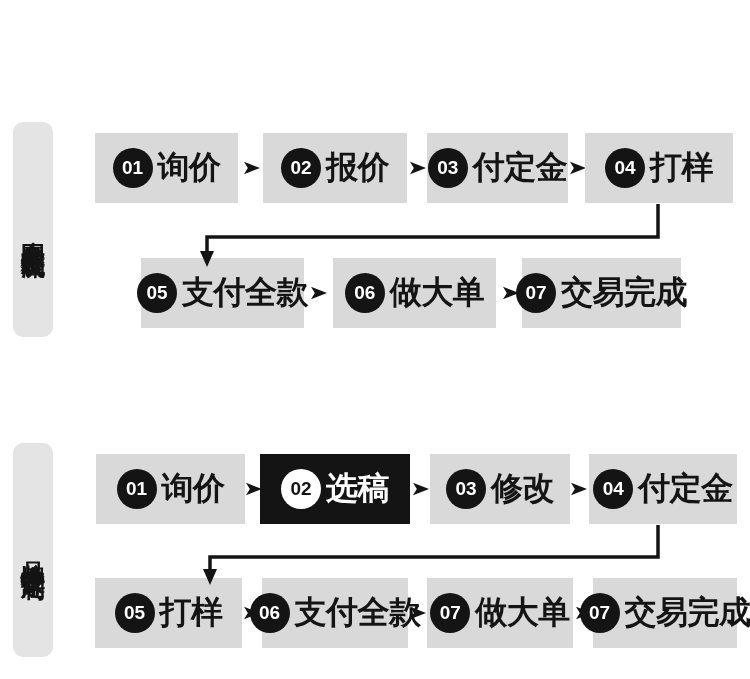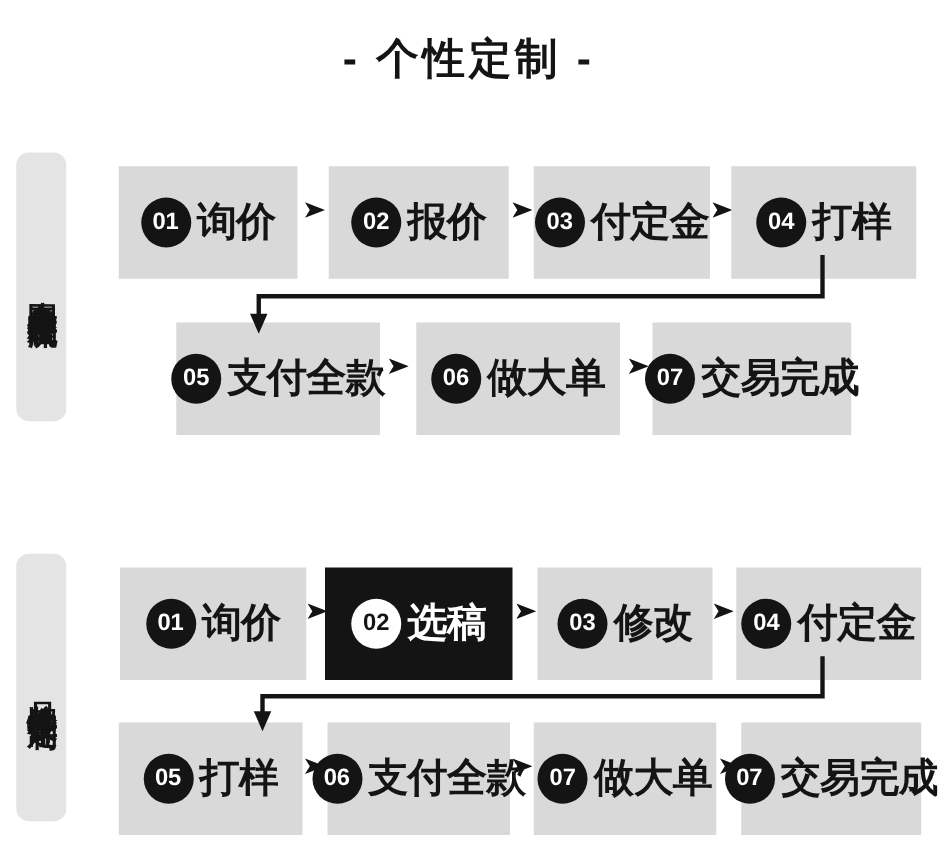--- a/index.html
+++ b/index.html
@@ -35,21 +35,21 @@
     text-orientation: upright;
     font-size: 24px;
     font-weight: 700;
     letter-spacing: 2px;
     color: var(--ink, #141414);
   }
   .vlabel-1 { top: 122px; height: 215px; }
   .vlabel-2 { top: 443px; height: 214px; }
   .step {
     position: absolute;
-    height: 90px;
+    height: 70px;
     background: var(--box-bg, #d9d9d9);
     display: flex;
     align-items: center;
     justify-content: center;
     gap: 5px;
     box-sizing: border-box;
     padding: 0 4px;
   }
   .badge {
     flex: 0 0 auto;
@@ -84,21 +84,20 @@
     left: 0; top: 0;
     width: 750px; height: 679px;
     pointer-events: none;
   }
 </style>
 </head>
 <body>
 
 <div class="canvas">
 
-  <div class="page-title">- 个性定制 -</div>
 
   <div class="vlabel vlabel-1">来图来样定制流程</div>
 
   <div class="step" style="left:95px;top:133px;width:143px;">
     <span class="badge">01</span>
     <span class="step-text">询价</span>
   </div>
   <span class="arr" style="left:244px;top:161px;"></span>
   <div class="step" style="left:263px;top:133px;width:144px;">
     <span class="badge">02</span>

